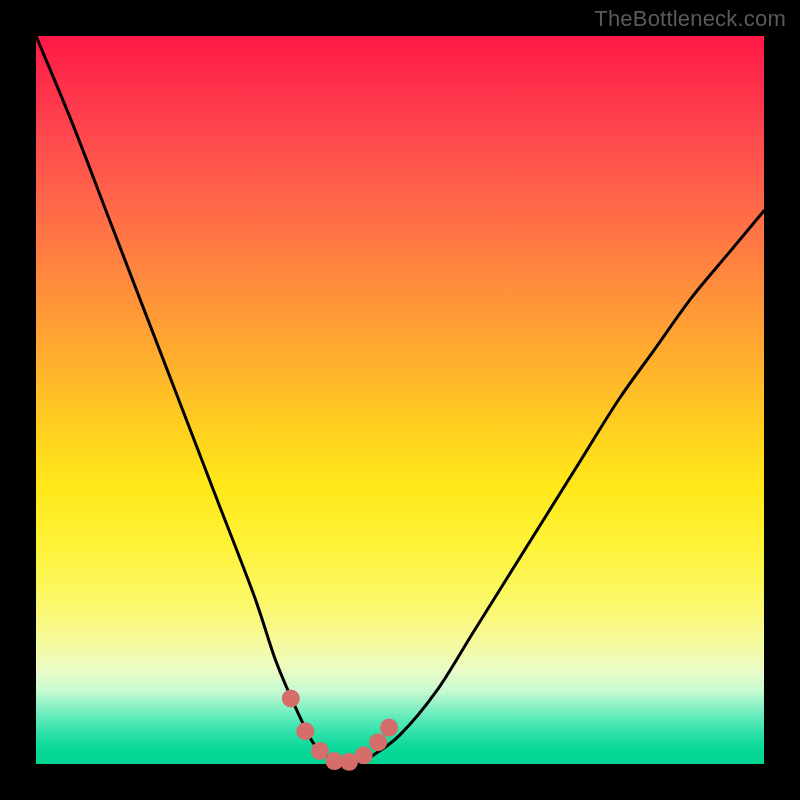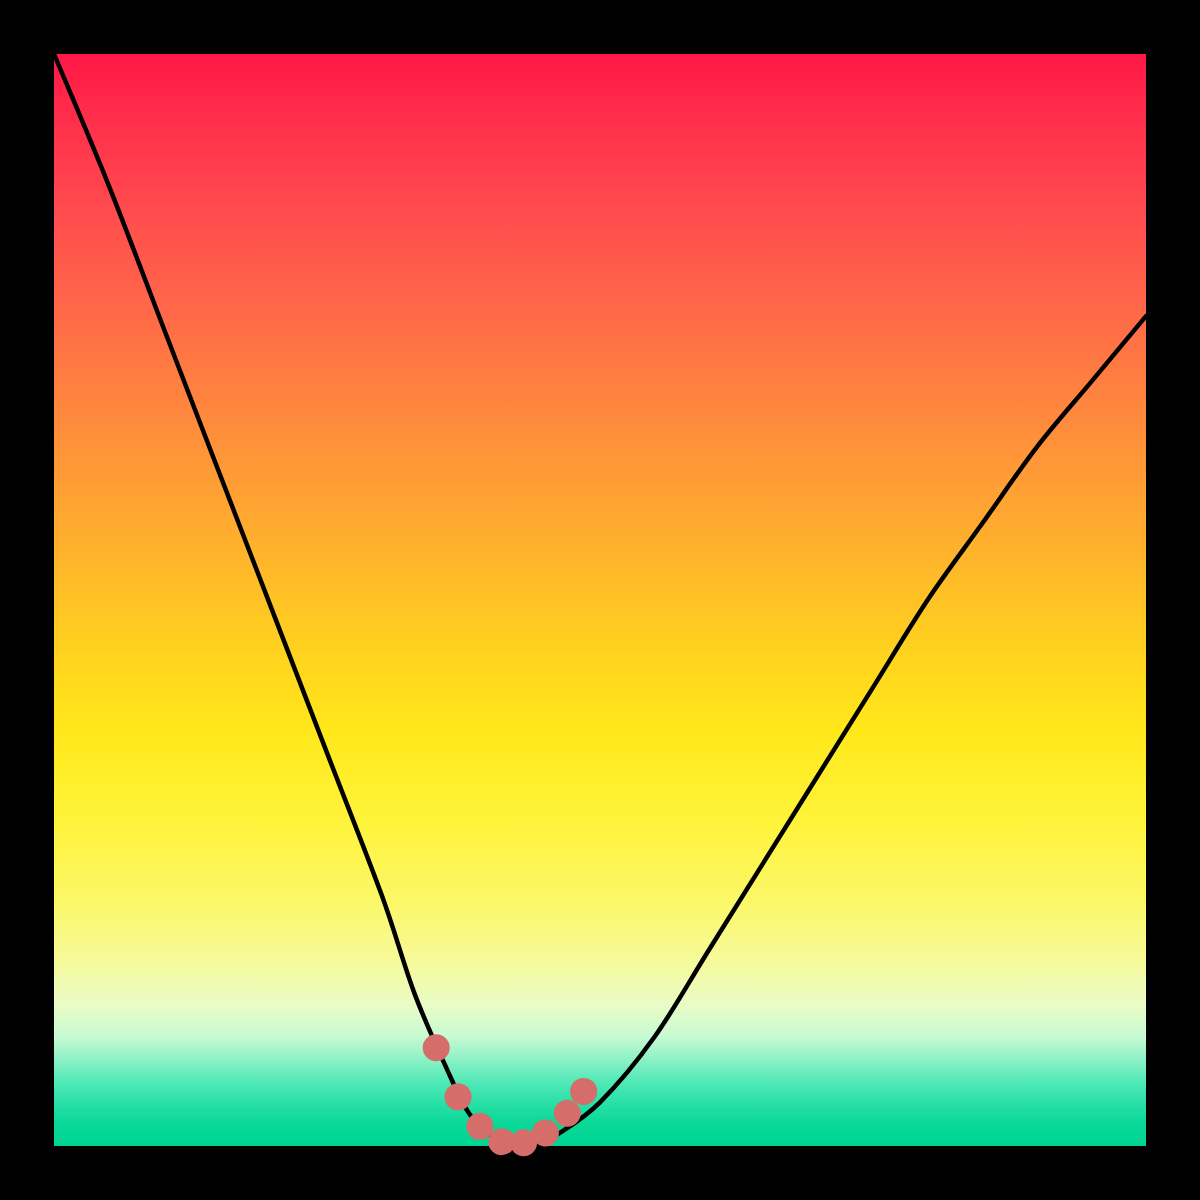--- a/index.html
+++ b/index.html
@@ -64,20 +64,21 @@
     width: 728px;
     height: 728px;
     overflow: visible;
   }
 </style>
 </head>
 <body>
 
 <div class="frame">
 
+  <div class="watermark">TheBottleneck.com</div>
 
   <div class="plot-area">
     <svg class="curve-layer" viewBox="0 0 728 728" preserveAspectRatio="none">
       <path id="curve-path" fill="none" stroke="#000000" stroke-width="3" stroke-linecap="round" stroke-linejoin="round" d="M 0 0 C 6.066666666666666 14.560000000000002 24.266666666666666 57.026666666666685 36.4 87.36000000000001 C 48.53333333333333 117.69333333333334 60.666666666666664 150.45333333333335 72.8 182 C 84.93333333333334 213.54666666666665 97.06666666666666 245.0933333333333 109.2 276.64 C 121.33333333333334 308.18666666666667 133.46666666666667 339.73333333333335 145.6 371.28000000000003 C 157.73333333333332 402.8266666666667 169.86666666666667 434.37333333333333 182 465.92 C 194.13333333333333 497.4666666666667 208.69333333333333 533.8666666666667 218.4 560.56 C 228.10666666666668 587.2533333333332 232.96 606.6666666666666 240.24 626.0799999999999 C 247.52 645.4933333333332 256.0133333333333 663.6933333333333 262.08 677.04 C 268.14666666666665 690.3866666666667 271.78666666666663 698.88 276.64 706.16 C 281.49333333333334 713.4399999999999 286.34666666666664 717.08 291.2 720.72 C 296.05333333333334 724.36 300.90666666666664 726.7866666666666 305.76 728 C 310.61333333333334 729.2133333333334 315.46666666666664 729.2133333333334 320.32 728 C 325.17333333333335 726.7866666666666 327.6 725.5733333333334 334.88 720.72 C 342.15999999999997 715.8666666666667 353.08 709.8 364 698.88 C 374.92 687.96 388.2666666666667 672.1866666666667 400.40000000000003 655.2 C 412.53333333333336 638.2133333333334 424.6666666666667 616.3733333333333 436.8 596.96 C 448.93333333333334 577.5466666666667 461.06666666666666 558.1333333333333 473.2 538.72 C 485.3333333333333 519.3066666666667 497.46666666666664 499.8933333333334 509.59999999999997 480.48 C 521.7333333333333 461.06666666666666 533.8666666666667 441.65333333333336 546 422.24 C 558.1333333333333 402.82666666666665 570.2666666666667 382.2 582.4 364 C 594.5333333333333 345.8 606.6666666666666 330.0266666666667 618.8 313.04 C 630.9333333333333 296.05333333333334 643.0666666666667 277.8533333333333 655.2 262.08 C 667.3333333333334 246.30666666666664 679.4666666666667 232.96000000000004 691.6 218.40000000000003 C 703.7333333333333 203.84000000000003 721.9333333333334 182.00000000000003 728 174.72000000000003"></path>
       <g id="marker-group">
           <circle cx="254.79999999999998" cy="662.48" r="9" fill="#d56e6b"></circle>
           <circle cx="269.36" cy="695.24" r="9" fill="#d56e6b"></circle>
           <circle cx="283.92" cy="714.896" r="9" fill="#d56e6b"></circle>
           <circle cx="298.47999999999996" cy="725.088" r="9" fill="#d56e6b"></circle>
           <circle cx="313.04" cy="725.816" r="9" fill="#d56e6b"></circle>

